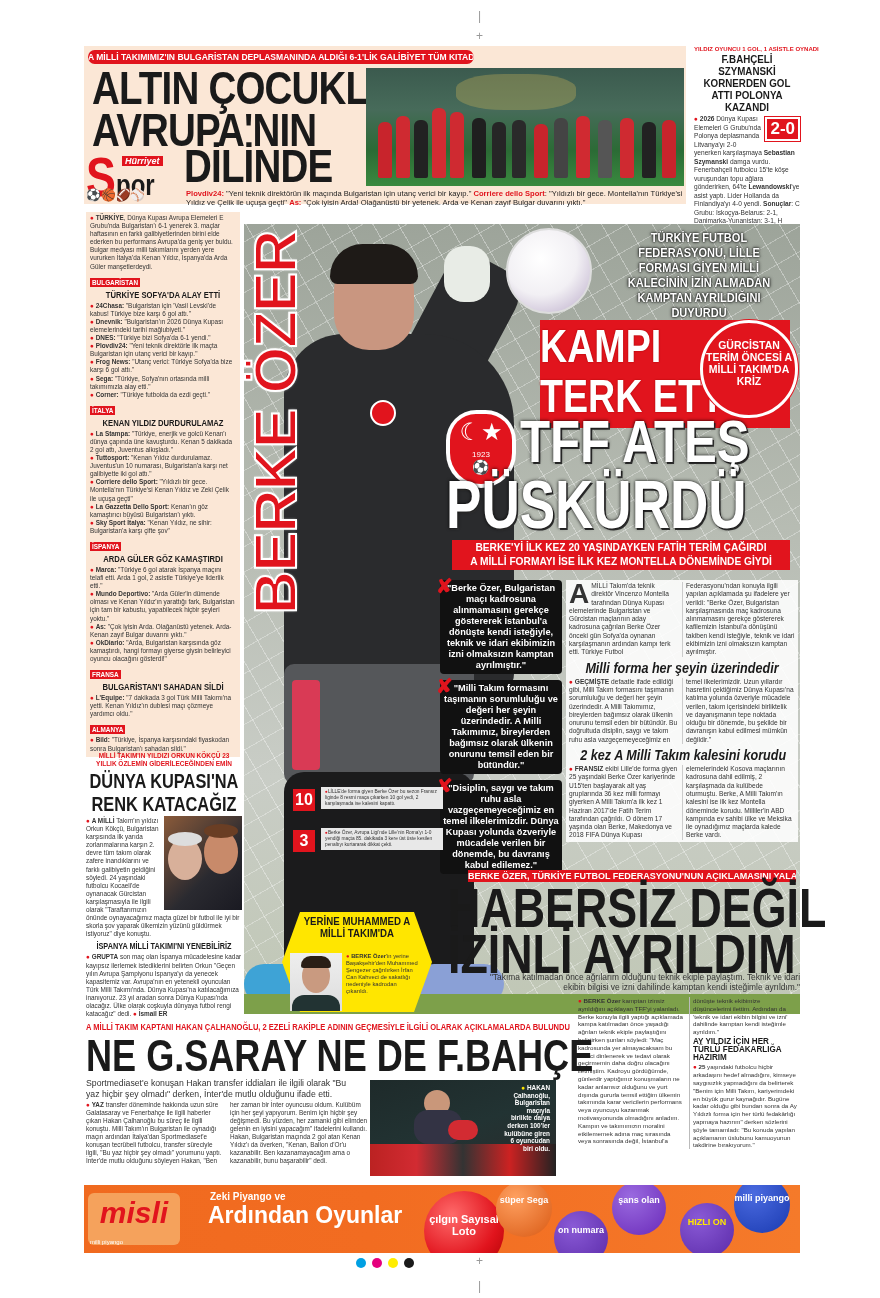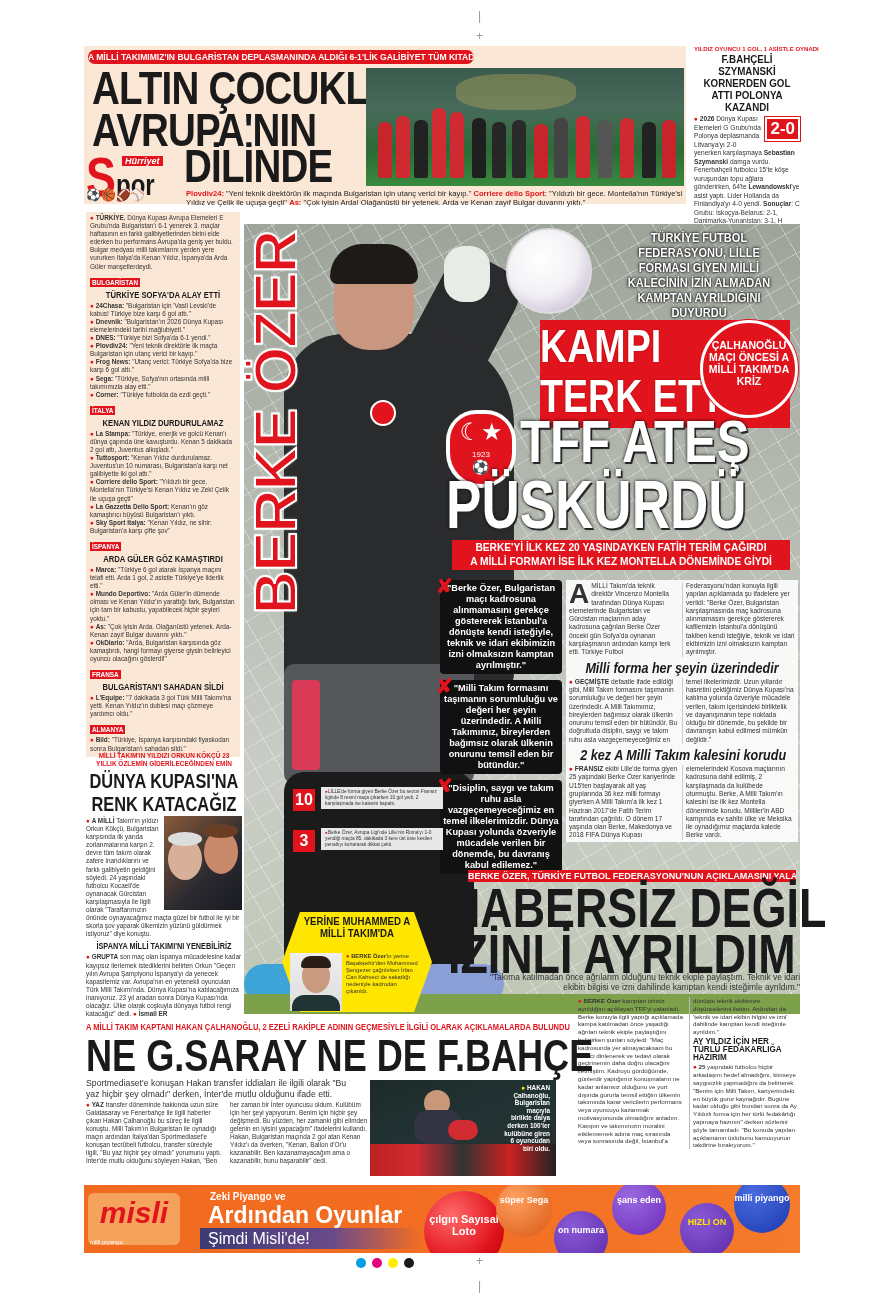--- a/index.html
+++ b/index.html
@@ -211,21 +211,21 @@
 </div>
 
 <div class="vert-name">
     <span>BERKE ÖZER</span>
   </div>
 
 <div class="tff-kicker">TÜRKİYE FUTBOL FEDERASYONU, LİLLE FORMASI GİYEN MİLLİ KALECİNİN İZİN ALMADAN KAMPTAN AYRILDIĞINI DUYURDU</div>
 <div class="kampi"></div>
 <div class="kampi-t">KAMPI</div>
 <div class="kampi-t" style="top:370px">TERK ETTİ</div>
-<div class="circle">ÇALHANOĞLU MAÇI ÖNCESİ A MİLLİ TAKIM'DA KRİZ</div>
+<div class="circle">GÜRCİSTAN TERİM ÖNCESİ A MİLLİ TAKIM'DA KRİZ</div>
 
 <div class="tff-logo">
   <div class="in"><span>☾★</span><div style="font-size:8px;line-height:10px">1923</div><div style="font-size:14px;line-height:14px">⚽</div></div>
 </div>
 <div class="ates">TFF ATEŞ</div>
 <div class="puskurdu">PÜSKÜRDÜ</div>
 
 <div class="berke-sub">
   <div>BERKE'Yİ İLK KEZ 20 YAŞINDAYKEN FATİH TERİM ÇAĞIRDI</div>
   <div>A MİLLİ FORMAYI İSE İLK KEZ MONTELLA DÖNEMİNDE GİYDİ</div>
@@ -281,25 +281,24 @@
   <div style="position:absolute;left:78px;top:40px;width:30px;height:20px;border-radius:10px;background:#d22b32"></div>
   <div style="position:absolute;left:0;top:64px;width:186px;height:32px;background:linear-gradient(90deg,#b22,#d22b32,#333,#c22,#222)"></div>
   <div class="hakan-cap"><span style="color:#ffe600">●</span> <span>HAKAN Çalhanoğlu, Bulgaristan maçıyla birlikte daiya derken 100'ler kulübüne giren 6 oyuncudan biri oldu.</span></div>
 </div>
 
 <div class="ad">
   <div class="misli">misli</div>
   <div class="mp">milli piyango</div>
   <div class="ad-l1">Zeki Piyango ve</div>
   <div class="ad-l2">Ardından Oyunlar</div>
-  <div class="ad-l3">Şimdi Misli'de!</div>
   <div class="bubble" style="left:340px;top:6px;width:80px;height:80px;background:radial-gradient(circle at 35% 30%,#ff6a6a,#e1141d 60%,#a00);padding-top:22px;font-size:11px">çılgın Sayısal Loto</div>
   <div class="bubble" style="left:412px;top:-4px;width:56px;height:56px;background:radial-gradient(circle at 35% 30%,#ffa060,#d95a14);padding-top:14px">süper Sega</div>
   <div class="bubble" style="left:470px;top:26px;width:54px;height:54px;background:radial-gradient(circle at 35% 30%,#8a5ad6,#5a2aa8);padding-top:14px">on numara</div>
-  <div class="bubble" style="left:528px;top:-4px;width:54px;height:54px;background:radial-gradient(circle at 35% 30%,#9a6ae0,#6a2ab8);padding-top:14px">şans eden</div>
+  <div class="bubble" style="left:528px;top:-4px;width:54px;height:54px;background:radial-gradient(circle at 35% 30%,#9a6ae0,#6a2ab8);padding-top:14px">şans olan</div>
   <div class="bubble" style="left:596px;top:18px;width:54px;height:54px;background:radial-gradient(circle at 35% 30%,#8a5ad6,#5a2aa8);padding-top:14px;color:#ffe600">HIZLI ON</div>
   <div class="bubble" style="left:650px;top:-8px;width:56px;height:56px;background:radial-gradient(circle at 35% 30%,#4a6ae0,#1a3ab0);padding-top:16px">milli piyango</div>
 </div>
 
 <div class="cmyk" style="left:356px;background:#00a0e3"></div>
 <div class="cmyk" style="left:372px;background:#e5007e"></div>
 <div class="cmyk" style="left:388px;background:#ffed00"></div>
 <div class="cmyk" style="left:404px;background:#1a1a1a"></div>
 
 </body></html>

